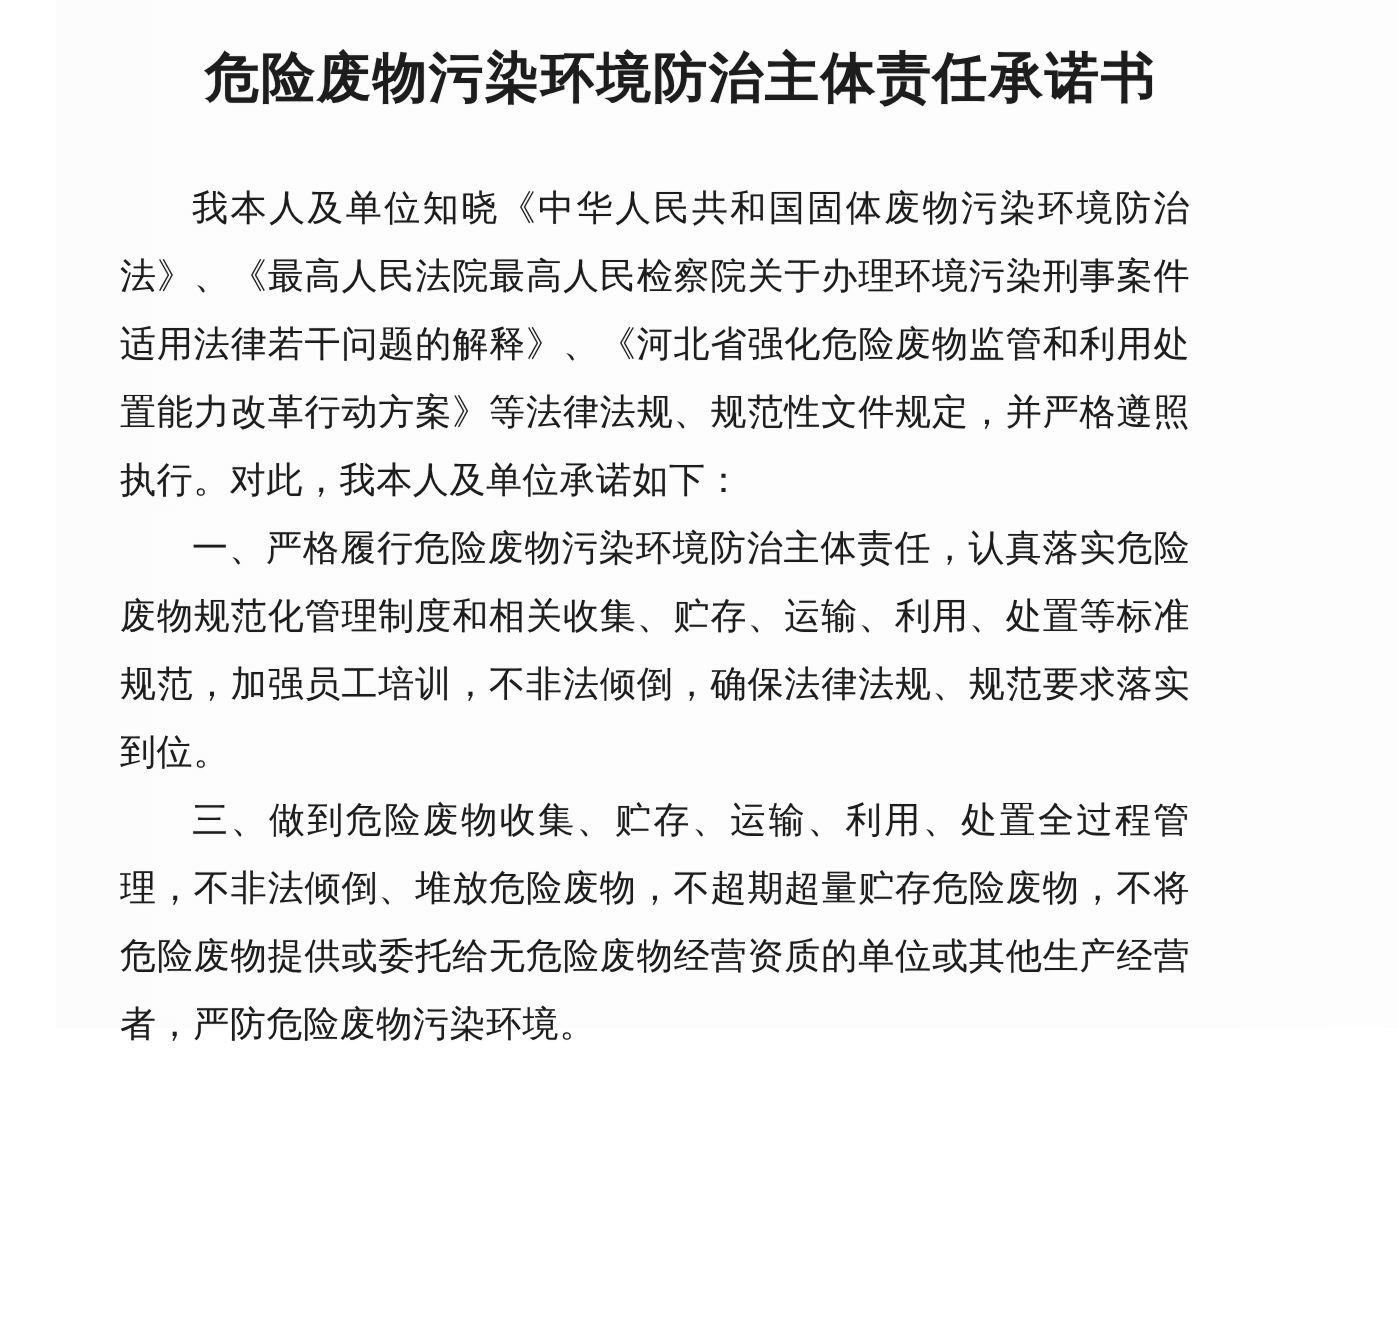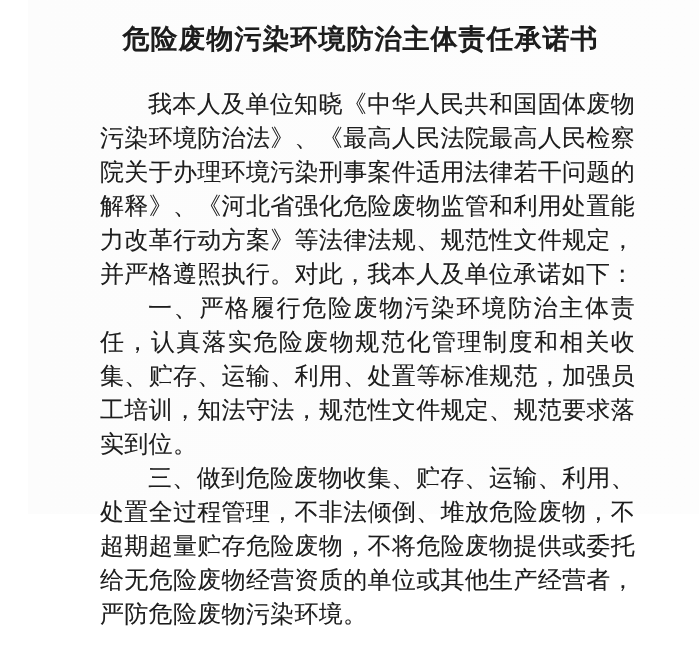--- a/index.html
+++ b/index.html
@@ -11,52 +11,52 @@
     height: 665px;
     overflow: hidden;
     background: #ffffff;
   }
   .page {
     box-sizing: border-box;
     width: 699px;
     height: 514px;
     
     background: linear-gradient(to right, #ffffff 0px, #ffffff 28px, #fcfcfc 28px, #fdfdfd 100%);
-    padding: 19px 58px 0 100px;
+    padding: 19px 58px 0 60px;
     font-family: Liberation Serif, serif;
     color: #1d1d1d;
   }
   .title {
     font-size: 27px;
     line-height: 40px;
     font-weight: 700;
     text-align: center;
     letter-spacing: 1px;
     margin: 0 0 28px 0;
     white-space: nowrap;
     
     transform: translateX(-10px);
     text-shadow: 0 0 0.6px rgba(20,20,20,0.35);
   }
   .body-text {
     width: 535px;
   }
   .para {
-    font-size: 24px;
+    font-size: 18px;
     line-height: 34px;
     margin: 0;
     text-indent: 2em;
     text-align: justify;
     letter-spacing: 0.3px;
     text-shadow: 0 0 0.5px rgba(25,25,25,0.3);
   }
 </style>
 </head>
 <body>
 
 <div class="page">
   <h1 class="title">危险废物污染环境防治主体责任承诺书</h1>
   <div class="body-text">
     <p class="para">我本人及单位知晓《中华人民共和国固体废物污染环境防治法》、《最高人民法院最高人民检察院关于办理环境污染刑事案件适用法律若干问题的解释》、《河北省强化危险废物监管和利用处置能力改革行动方案》等法律法规、规范性文件规定，并严格遵照执行。对此，我本人及单位承诺如下：</p>
-    <p class="para">一、严格履行危险废物污染环境防治主体责任，认真落实危险废物规范化管理制度和相关收集、贮存、运输、利用、处置等标准规范，加强员工培训，知法守法，规范性文件规定、规范要求落实到位。</p>
+    <p class="para">一、严格履行危险废物污染环境防治主体责任，认真落实危险废物规范化管理制度和相关收集、贮存、运输、利用、处置等标准规范，加强员工培训，不非法倾倒，确保法律法规、规范要求落实到位。</p>
     <p class="para">三、做到危险废物收集、贮存、运输、利用、处置全过程管理，不非法倾倒、堆放危险废物，不超期超量贮存危险废物，不将危险废物提供或委托给无危险废物经营资质的单位或其他生产经营者，严防危险废物污染环境。</p>
   </div>
 </div>
 
 </body></html>

